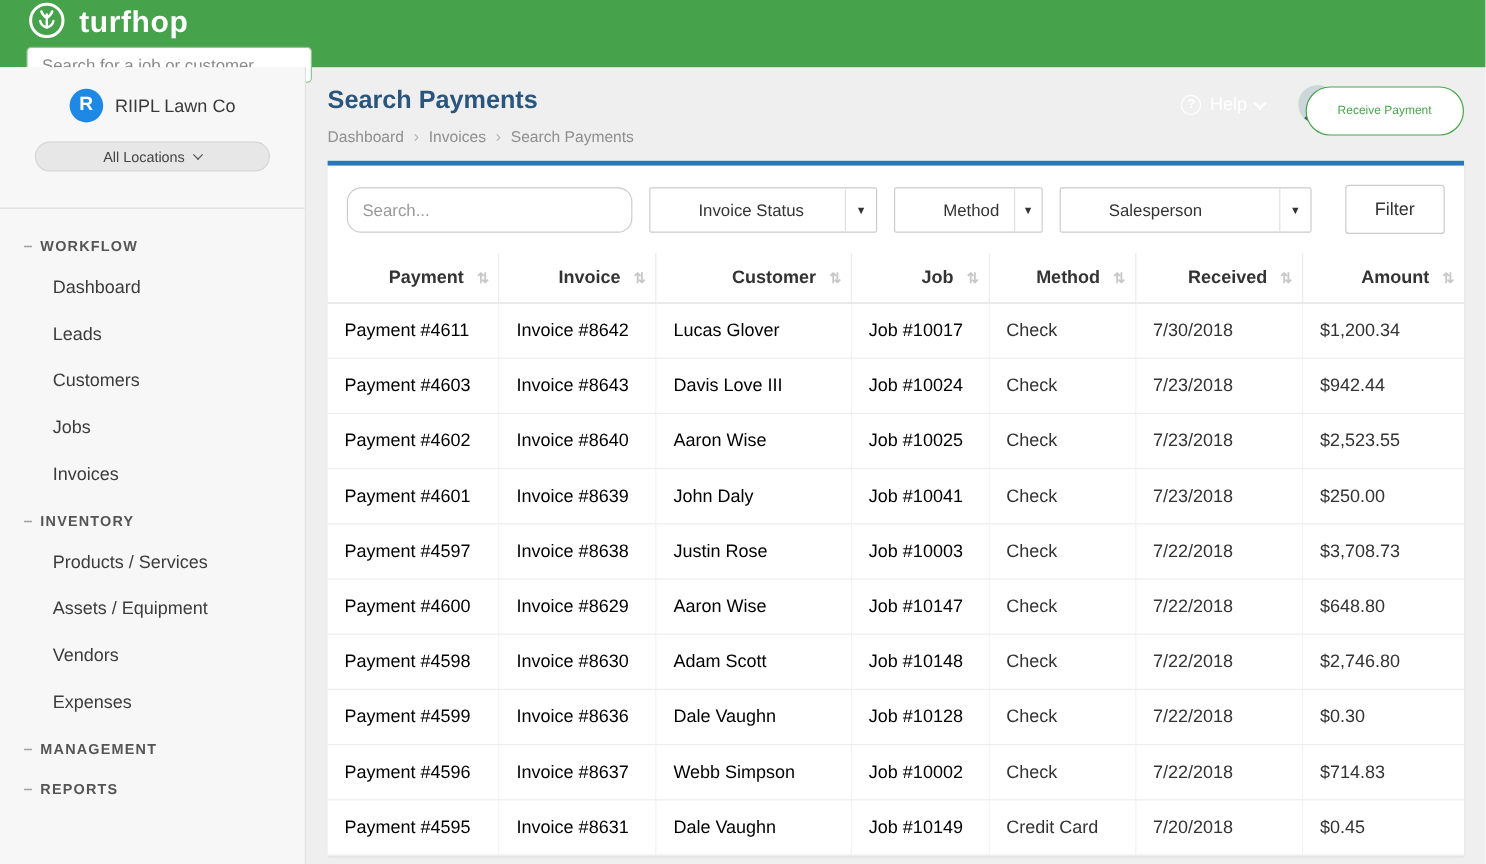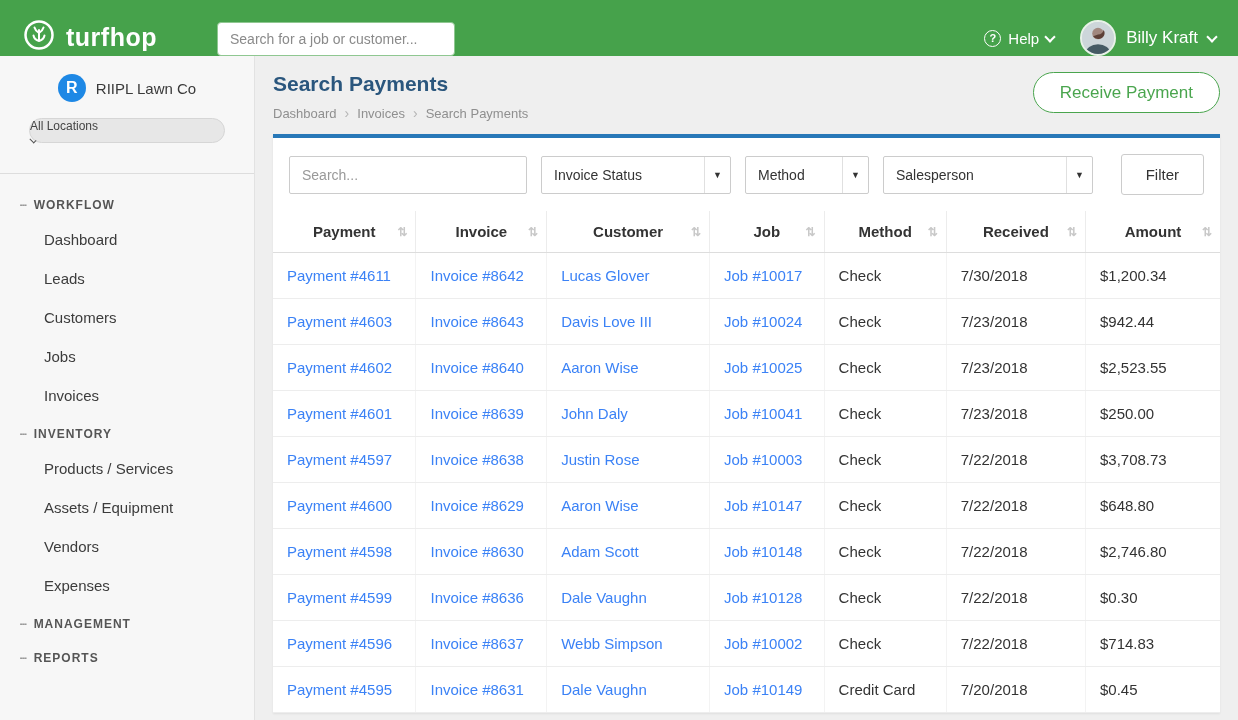--- a/index.html
+++ b/index.html
@@ -1,20 +1,20 @@
 <!DOCTYPE html>
 <html><head>
 <meta charset="utf-8">
 <style>
   * { box-sizing: border-box; margin: 0; padding: 0; }
   html,body { width:1238px; height:720px; overflow:hidden; }
   body { font-family:"Liberation Sans", sans-serif; background:#efefef; }
 
   
-  .topbar { height:56px; background:#46a24b; display:flex; align-items:flex-end; padding:0 22px; }
+  .topbar { height:56px; background:#46a24b; display:flex; align-items:flex-start; padding:0 22px;flex-direction:column; }
   .brand { display:flex; align-items:center; gap:10px; margin-right:60px; }
   .brand-text { color:#fff; font-size:25px; font-weight:bold; letter-spacing:.5px; }
   .top-search { width:238px; height:34px; border:1px solid #8fc791; border-radius:4px; padding:6px 12px;
                 font-size:14px; color:#333; outline:none; background:#fff; }
   .top-search::placeholder { color:#8a8a8a; }
   .top-right { margin-left:auto; display:flex; align-items:center; gap:26px; }
   .help-wrap { display:flex; align-items:center; gap:7px; color:#fff; font-size:15px; cursor:pointer; }
   .q-circle { width:17px; height:17px; border:1.5px solid #fff; border-radius:50%; display:flex;
               align-items:center; justify-content:center; font-size:11px; font-weight:bold; color:#fff; }
   .chev { width:8px; height:8px; border-right:2px solid #fff; border-bottom:2px solid #fff;
@@ -26,66 +26,66 @@
   .app { display:flex; height:664px; }
 
   
   .sidebar { width:255px; background:#f7f7f7; border-right:1px solid #e2e2e2; overflow:hidden; flex-shrink:0; }
   .side-top { padding:18px 20px 14px 20px; }
   .company-row { display:flex; align-items:center; gap:10px; justify-content:center; }
   .r-logo { width:28px; height:28px; border-radius:50%; background:#1e88e5; color:#fff; font-weight:bold;
             font-size:16px; display:flex; align-items:center; justify-content:center; flex-shrink:0; }
   .company-name { font-size:15px; font-weight:normal; color:#3a3a3a; }
   .loc-pill { margin:16px auto 0 auto; width:196px; height:25px; background:#e7e7e7; border:1px solid #d6d6d6;
-              border-radius:13px; display:flex; justify-content:center; gap:8px;
-              font-size:12px; color:#444; cursor:pointer;flex-direction:column; }
+              border-radius:13px; display:flex; align-items:center; justify-content:center; gap:8px;
+              font-size:12px; color:#444; cursor:pointer; }
   .loc-chev { width:6px; height:6px; border-right:1.5px solid #555; border-bottom:1.5px solid #555;
               transform:rotate(45deg); margin-top:-3px; }
   .side-divider { border-top:1px solid #ddd; margin-top:16px; }
   .side-nav { padding-top:12px; }
   .side-section { display:flex; align-items:center; gap:8px; padding:12px 20px 8px 20px;
                   font-size:12px; font-weight:bold; letter-spacing:1px; color:#555; }
   .dash-icon { color:#9a9a9a; font-size:11px; letter-spacing:-1px; }
   .side-item { padding:11px 20px 11px 44px; font-size:15px; color:#3c3c3c; cursor:pointer; }
 
   
   .main { flex:1; padding:16px 18px 0 18px; overflow:hidden; }
   .main-head { display:flex; justify-content:space-between; align-items:flex-start; }
   .page-title { font-size:21px; font-weight:bold; color:#2a567d; }
   .breadcrumb { margin-top:9px; font-size:13px; color:#9a9a9a; display:flex; align-items:center; gap:8px; }
   .crumb { color:#8f8f8f; cursor:pointer; }
   .crumb-sep { color:#b5b5b5; font-size:14px; }
   .receive-btn { background:#fff; border:1.5px solid #4aa54e; color:#4aa54e; border-radius:21px;
-                 font-size:17px; padding:0 26px; height:41px; cursor:pointer; font-family:inherit; }
+                 font-size:10px; padding:0 26px; height:41px; cursor:pointer; font-family:inherit; }
 
   
   .card { margin-top:13px; background:#fff; border-top:4px solid #2878b8; box-shadow:0 1px 2px rgba(0,0,0,.07); }
   .filters { display:flex; align-items:center; gap:14px; padding:16px; }
-  .filter-search { width:238px; height:38px; border:1px solid #ccc; border-radius:2px; padding:0 12px;
+  .filter-search { width:238px; height:38px; border:1px solid #ccc; border-radius:12px; padding:0 12px;
                    font-size:14px; color:#333; outline:none; font-family:inherit; }
   .filter-search::placeholder { color:#999; }
   .fselect { height:38px; border:1px solid #ccc; border-radius:2px; display:flex; align-items:center;
-             font-size:14px; color:#333; background:#fff; cursor:pointer; }
+             font-size:14px; color:#333; background:#fff; cursor:pointer;padding-left:28px; }
   .fselect .lbl { flex:1; padding:0 12px; white-space:nowrap; }
   .fselect .arrow-box { width:26px; align-self:stretch; border-left:1px solid #e0e0e0; display:flex;
                         align-items:center; justify-content:center; font-size:9px; color:#333; }
   .w-status { width:190px; } .w-method { width:124px; } .w-sales { width:210px; }
   .filter-btn { margin-left:auto; height:41px; padding:0 24px; background:#fff; border:1px solid #ccc;
                 border-radius:3px; font-size:15px; color:#333; cursor:pointer; font-family:inherit; }
 
   
   table { width:100%; border-collapse:collapse; table-layout:fixed; }
-  th { text-align:center; font-size:15px; color:#333; padding:12px 7px; border-bottom:1px solid #ddd;
+  th { text-align:right; font-size:15px; color:#333; padding:12px 29px; border-bottom:1px solid #ddd;
        border-right:1px solid #ececec; position:relative; }
   th:last-child { border-right:none; }
   .sort-ic { position:absolute; right:8px; top:50%; transform:translateY(-50%); color:#c8c8c8; font-size:12px; cursor:pointer; }
   td { font-size:15px; padding:14px 14px; border-bottom:1px solid #ededed; border-right:1px solid #f3f3f3;
        color:#333; white-space:nowrap; overflow:hidden; }
   td:last-child { border-right:none; }
-  a.cell-link { color:#3b82f6; text-decoration:none; cursor:pointer; }
+  a.cell-link { color:#000000; text-decoration:none; cursor:pointer; }
 </style>
 </head>
 <body>
 
 <header class="topbar">
   <div class="brand">
     <span>
       <svg width="34" height="34" viewBox="0 0 34 34">
         <circle cx="17" cy="17" r="13.5" fill="none" stroke="#ffffff" stroke-width="2.5"></circle>
         <path d="M17 23 V12 M17 15 C14 13 13 11.5 12.5 9.5 M17 15 C20 13 21 11.5 21.5 9.5 M17 23 C13.5 22 12 20 11.5 17.5 M17 23 C20.5 22 22 20 22.5 17.5" fill="none" stroke="#ffffff" stroke-width="2" stroke-linecap="round"></path>

